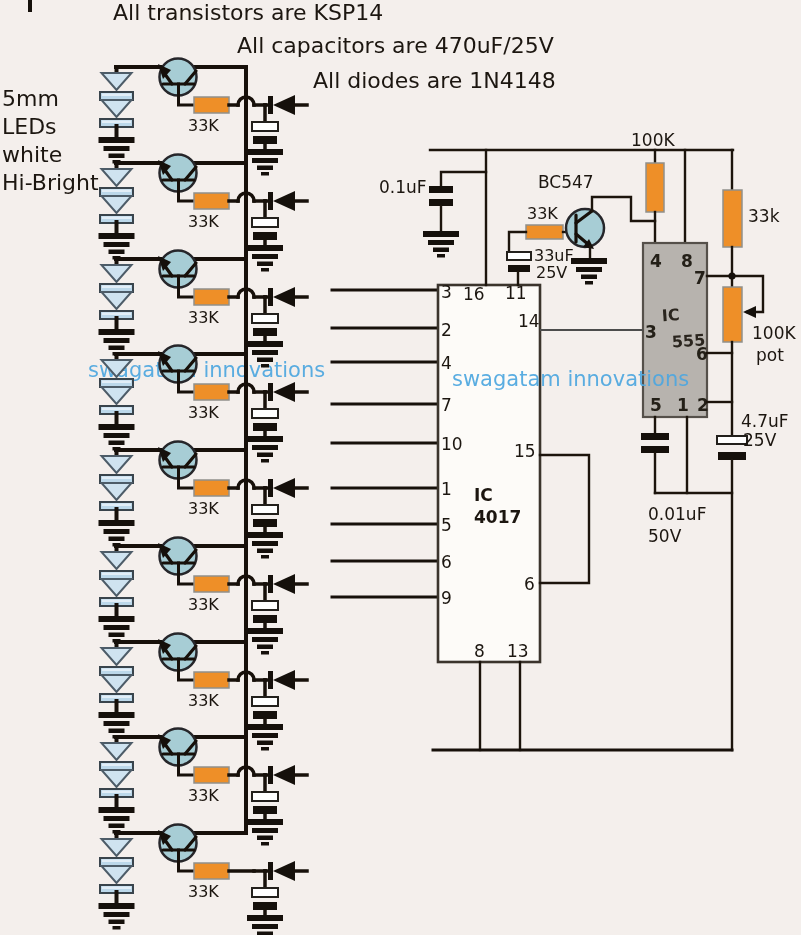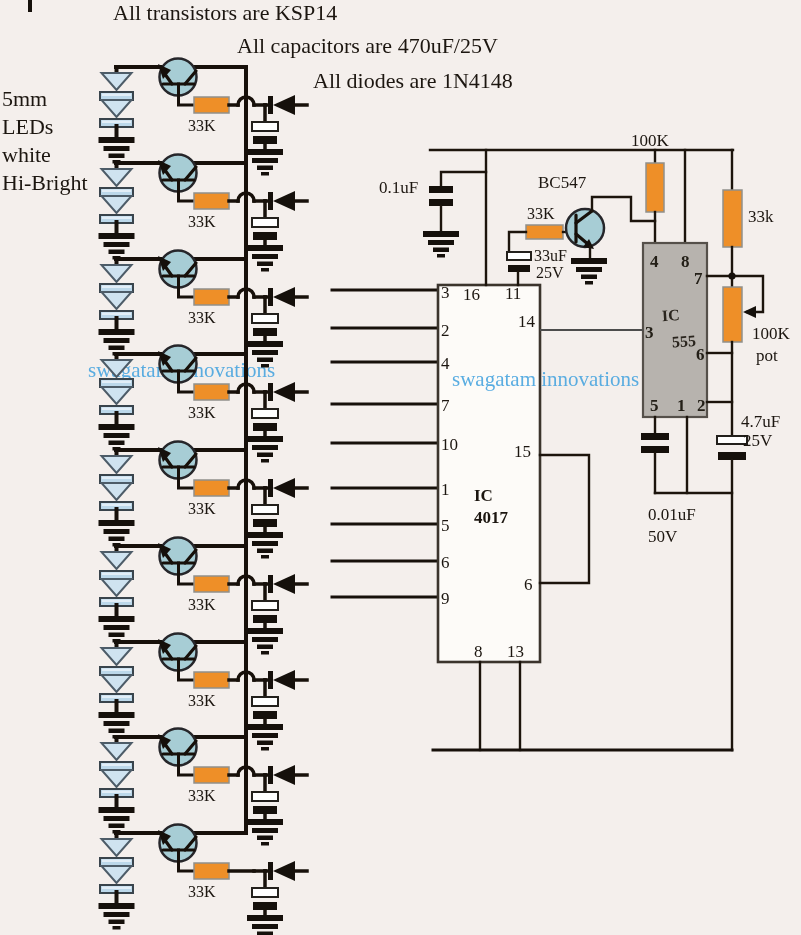--- a/index.html
+++ b/index.html
@@ -1,17 +1,17 @@
 <!DOCTYPE html>
 <html><head>
 <meta charset="utf-8">
 <style>
   html,body{margin:0;padding:0;}
   body{background:#f4efec;font-family:"DejaVu Sans","Liberation Sans",sans-serif;}
-  .stage{position:relative;width:801px;height:935px;background:#f4efec;overflow:hidden;font-family:Liberation Serif, serif;}
+  .stage{position:relative;width:801px;height:935px;background:#f4efec;overflow:hidden;}
   svg{display:block;}
   
   .w4{stroke:#17100a;stroke-width:4;fill:none;stroke-linecap:square;}
   .w35{stroke:#17100a;stroke-width:3.5;fill:none;stroke-linecap:square;}
   .w3{stroke:#17100a;stroke-width:3;fill:none;stroke-linecap:square;}
   .w25{stroke:#1c140c;stroke-width:2.4;fill:none;stroke-linecap:square;}
   .wgray{stroke:#4c4c4c;stroke-width:2.2;fill:none;}
   .tbar{stroke:#17100a;stroke-width:3.2;fill:none;stroke-linecap:round;}
   
   .res{fill:#ee8f28;stroke:#90908a;stroke-width:1.5;}

